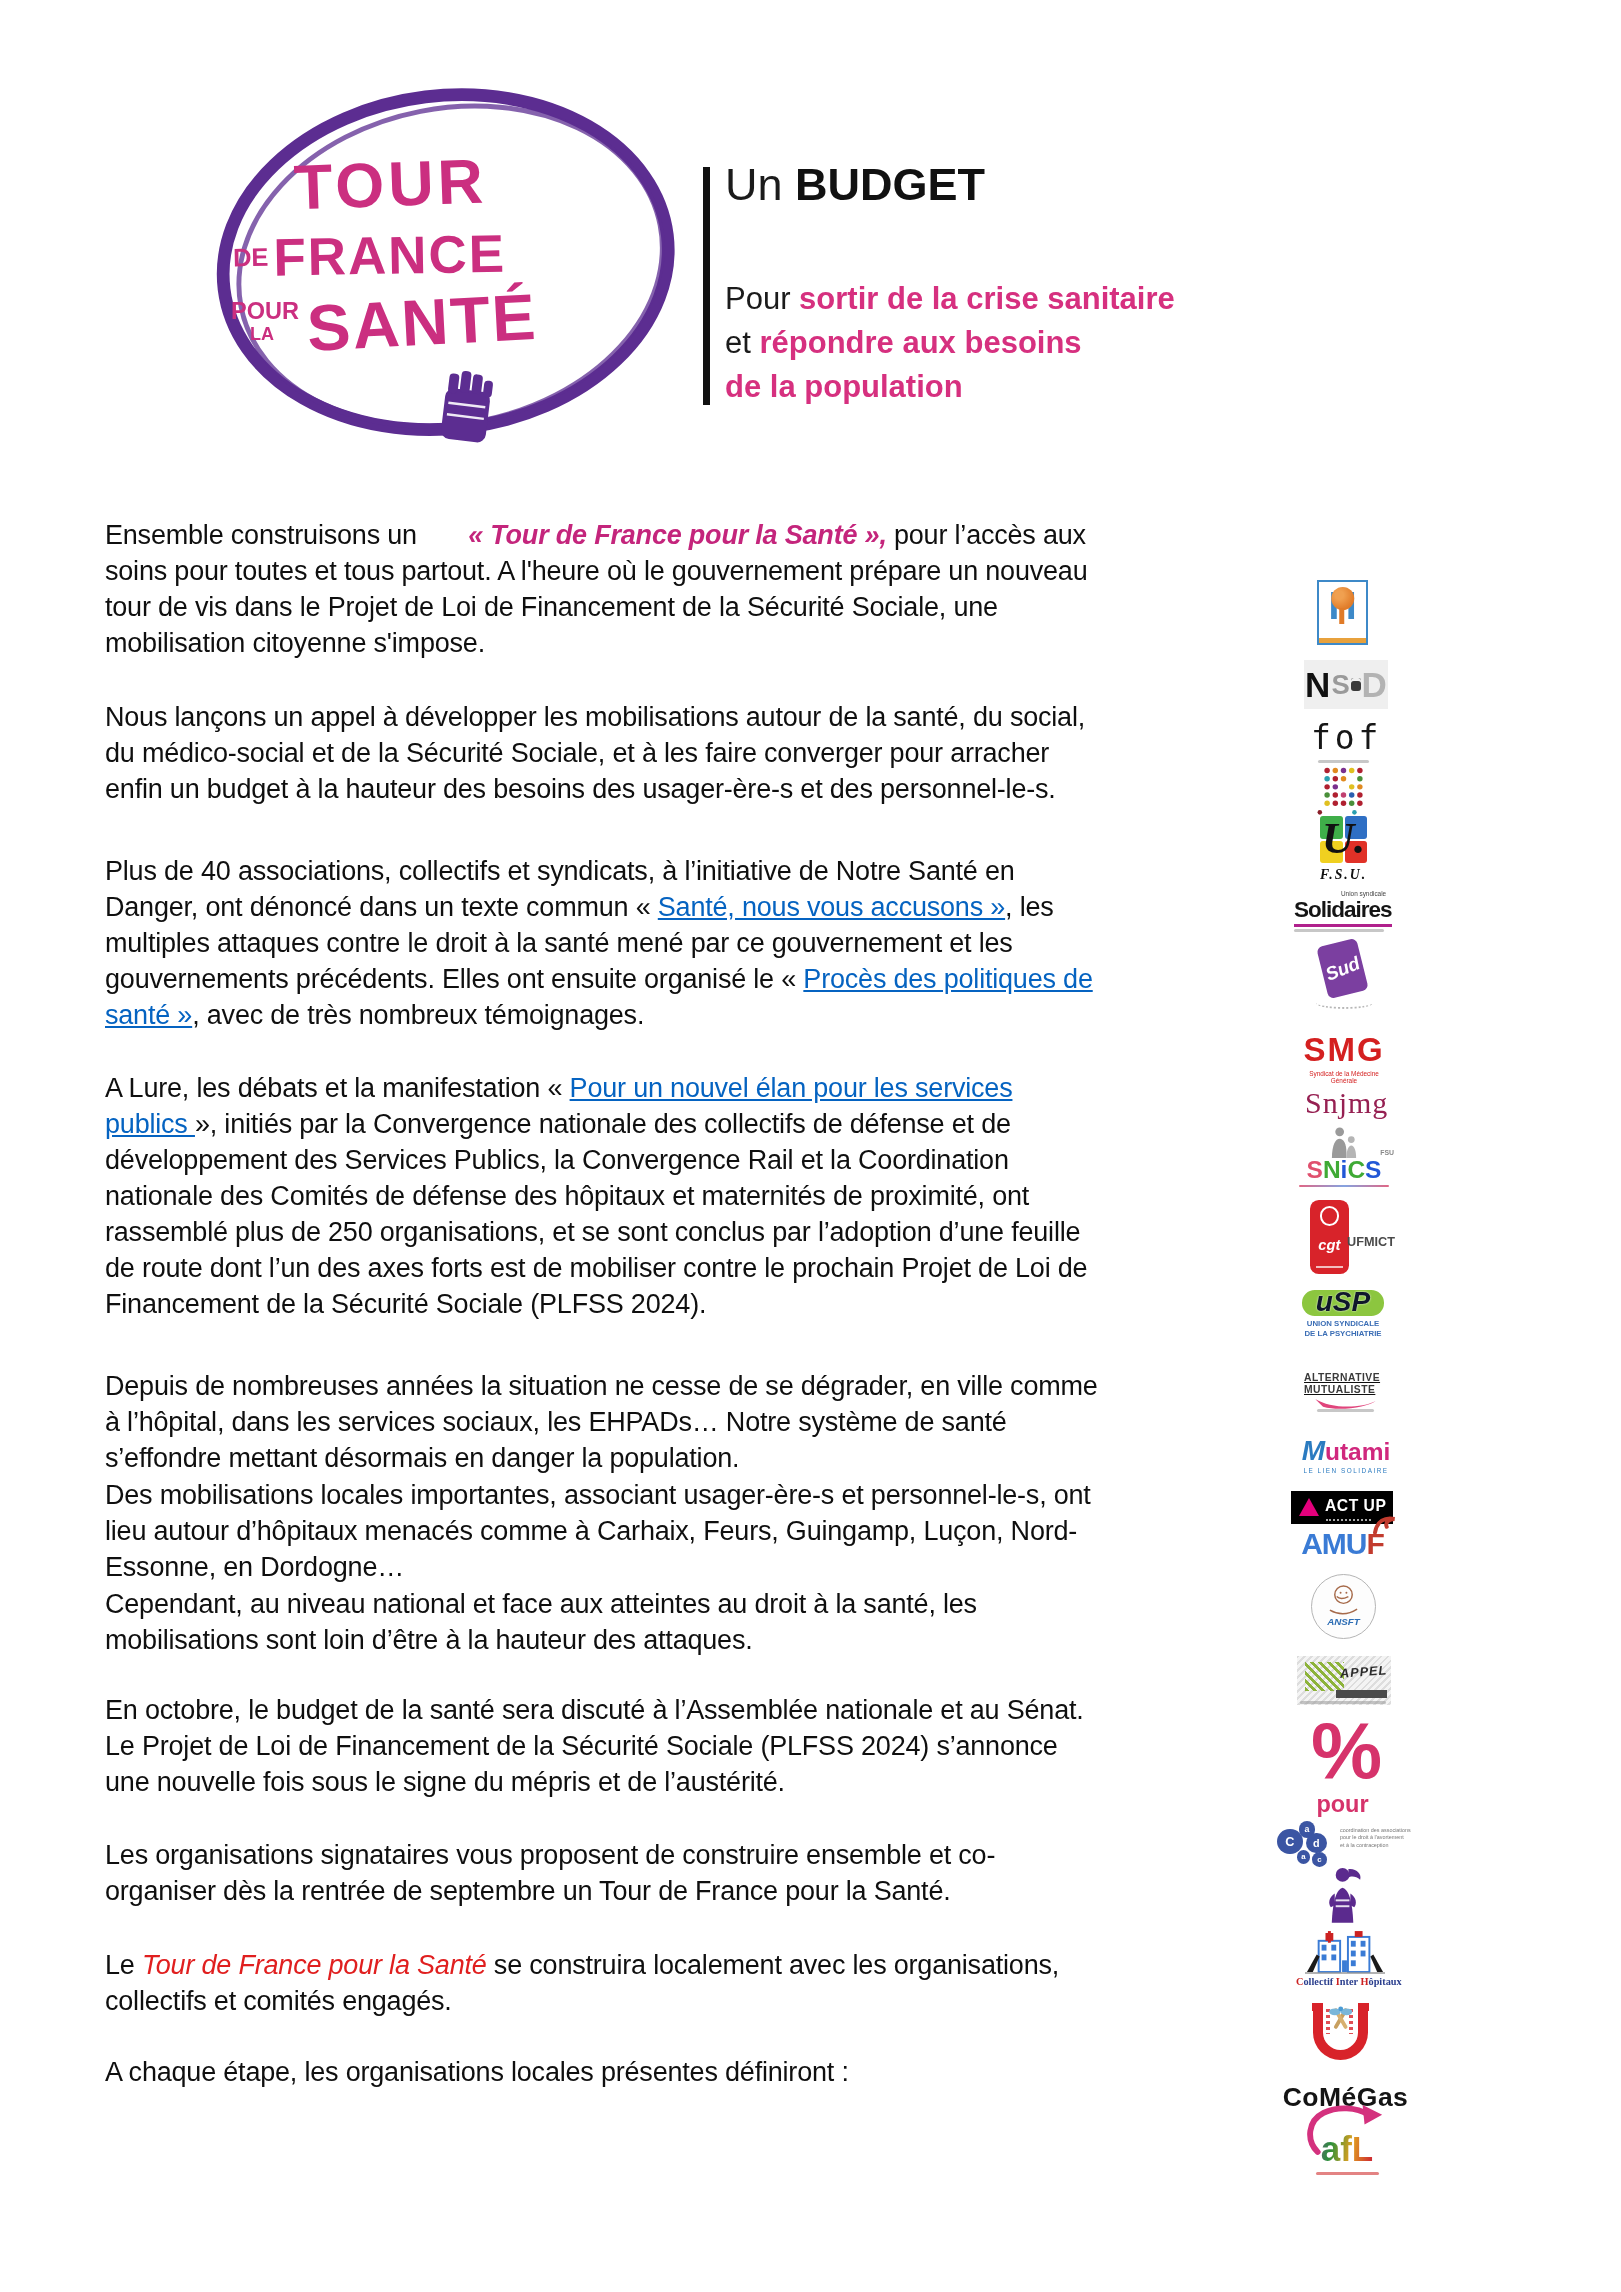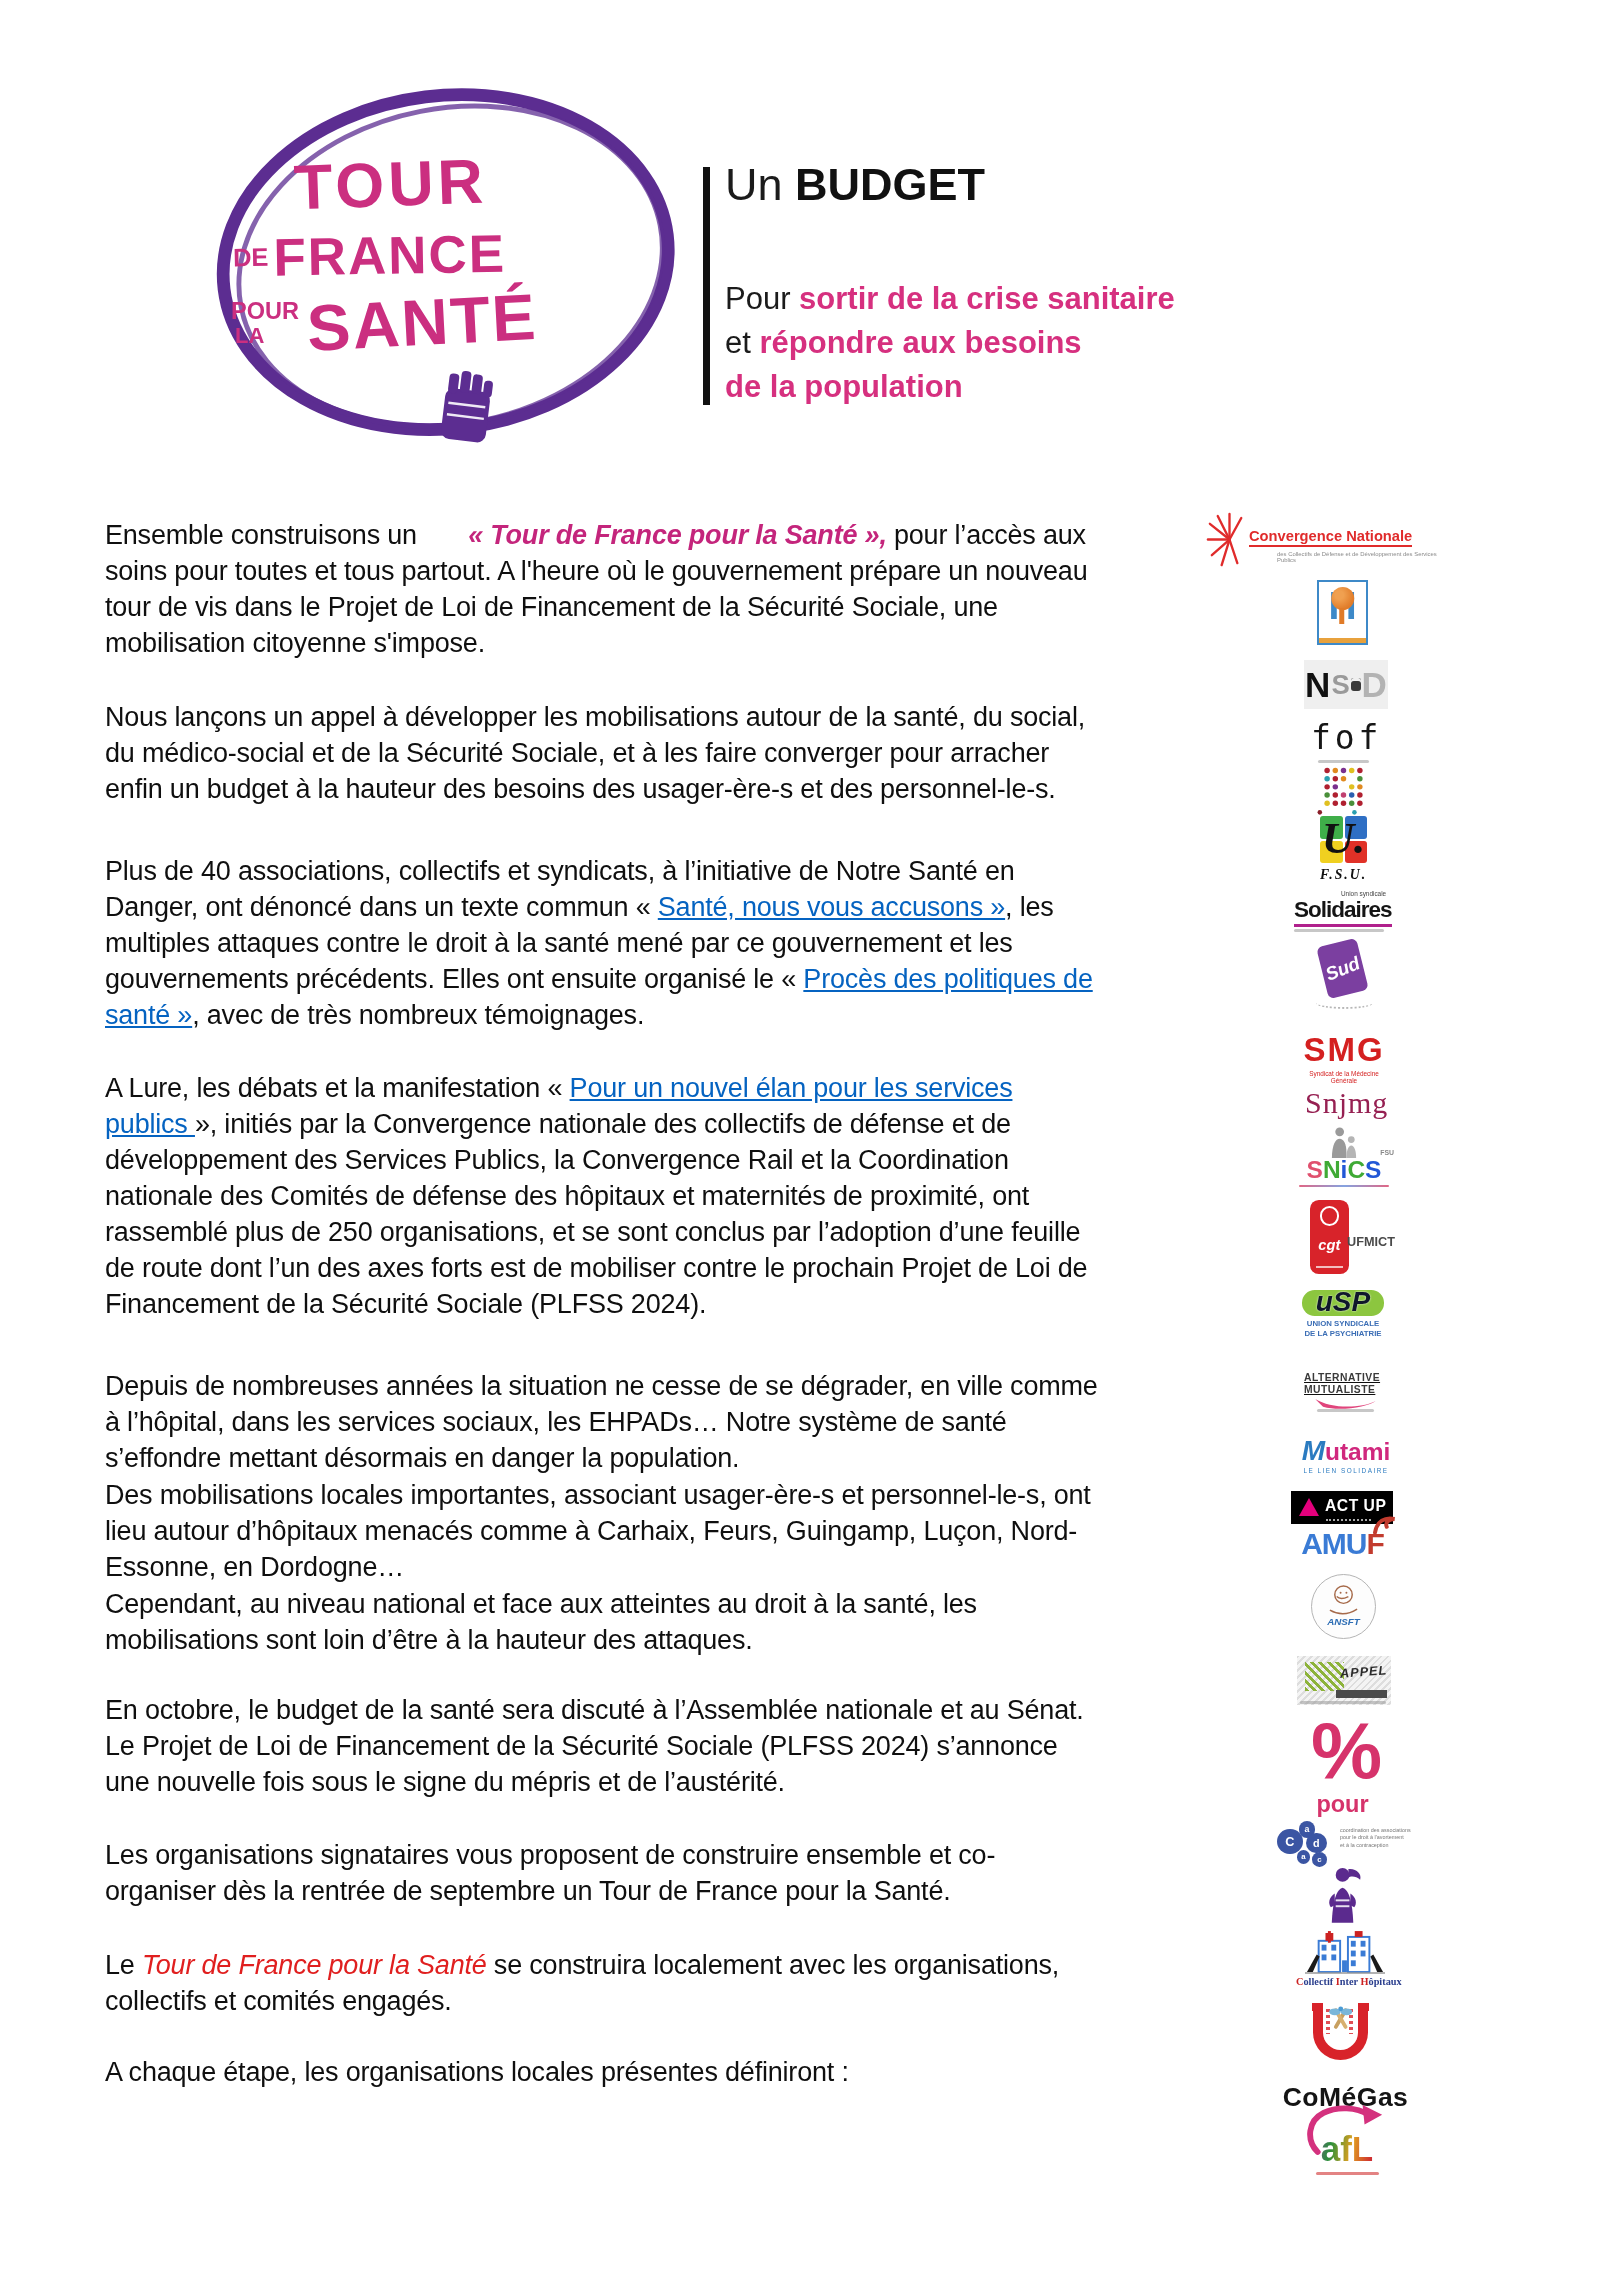--- a/index.html
+++ b/index.html
@@ -9,21 +9,21 @@
   
   .badge-svg{position:absolute;left:196px;top:74px;width:519px;height:392px;}
   .badge-txt{position:absolute;color:#cb2f80;font-weight:800;line-height:1;}
   #bt-tour{left:294px;top:153px;font-size:63px;letter-spacing:3.9px;transform:rotate(-2deg);}
   #bt-row2{left:233px;top:229px;display:flex;align-items:center;transform:rotate(-1deg);}
   #bt-row2 .sm{font-size:25.5px;margin-right:4.9px;}
   #bt-row2 .lg2{font-size:53px;letter-spacing:2px;}
   #bt-row3{left:231px;top:290px;display:flex;align-items:flex-start;}
   #bt-row3 .stack{display:flex;flex-direction:column;margin-top:9.8px;}
   #bt-row3 .stack .s1{font-size:23.5px;}
-  #bt-row3 .stack .s2{font-size:22px;margin-left:4px;margin-top:2px;}
+  #bt-row3 .stack .s2{font-size:18px;margin-left:19px;margin-top:2px;}
   #bt-row3 .lg3{font-size:65px;letter-spacing:2px;margin-left:7.8px;transform:rotate(-3deg);}
 
   
   .mh-bar{position:absolute;left:703px;top:167px;width:6.9px;height:238px;background:#111;}
   .mh-line{position:absolute;left:725px;white-space:nowrap;line-height:1;}
   #mh1{top:162px;font-size:45px;}
   #mh2{top:214px;font-size:45px;}
   #mh3{top:283px;font-size:31px;}
   #mh4{top:327px;font-size:31px;}
   #mh5{top:371px;font-size:31px;}
@@ -282,36 +282,20 @@
   <p class="para" id="p2"><span class="sg-n">Plus de 40 associations, collectifs et syndicats, à l’initiative de Notre Santé en Danger, ont dénoncé dans un texte commun « </span><span class="sg-link">Santé, nous vous accusons »</span><span class="sg-n">, les multiples attaques contre le droit à la santé mené par ce gouvernement et les gouvernements précédents. Elles ont ensuite organisé le « </span><span class="sg-link">Procès des politiques de santé  »</span><span class="sg-n">, avec de très nombreux témoignages.</span></p>
   <p class="para" id="p3"><span class="sg-n">A Lure, les débats et la manifestation « </span><span class="sg-link">Pour un nouvel élan pour les services publics </span><span class="sg-n">», initiés par la Convergence nationale des collectifs de défense et de développement  des Services Publics, la Convergence Rail et la Coordination nationale des Comités de défense des hôpitaux et maternités de proximité, ont rassemblé plus de 250 organisations, et se sont conclus par l’adoption d’une feuille de route dont l’un des axes forts est de  mobiliser contre le prochain Projet de Loi de Financement de la Sécurité Sociale (PLFSS 2024).</span></p>
   <p class="para" id="p4"><span class="sg-n">Depuis de nombreuses années la situation ne cesse de se dégrader, en ville comme à l’hôpital, dans les services sociaux, les EHPADs… Notre système de santé s’effondre mettant désormais en danger la population.</span></p>
   <p class="para" id="p5"><span class="sg-n">Des mobilisations locales importantes, associant usager-ère-s et personnel-le-s, ont lieu autour d’hôpitaux menacés comme à Carhaix, Feurs, Guingamp, Luçon, Nord-Essonne, en Dordogne…</span></p>
   <p class="para" id="p6"><span class="sg-n">Cependant, au niveau national et face aux atteintes au droit à la santé, les mobilisations sont loin d’être à la hauteur des attaques.</span></p>
   <p class="para" id="p7"><span class="sg-n">En octobre, le budget de la santé sera discuté à l’Assemblée nationale et au Sénat. Le Projet de Loi de Financement de la Sécurité Sociale (PLFSS 2024) s’annonce une nouvelle fois sous le signe du mépris et de l’austérité.</span></p>
   <p class="para" id="p8"><span class="sg-n">Les organisations signataires vous proposent de construire ensemble et co-organiser dès la rentrée de septembre un Tour de France pour la Santé.</span></p>
   <p class="para" id="p9"><span class="sg-n">Le </span><span class="sg-red">Tour de France pour la Santé</span><span class="sg-n"> se construira localement avec les organisations, collectifs et comités engagés.</span></p>
   <p class="para" id="p10"><span class="sg-n">A chaque étape, les organisations locales présentes définiront :</span></p>
 
-  <div class="lg" id="lg-conv">
-    <svg class="conv-rays" viewBox="0 0 52 60">
-      <g stroke="#e02b2b" stroke-width="2.4" stroke-linecap="round">
-        <line x1="26" y1="28" x2="6" y2="12"></line>
-          <line x1="26" y1="28" x2="14" y2="4"></line>
-        <line x1="26" y1="28" x2="26" y2="2"></line>
-          <line x1="26" y1="28" x2="38" y2="6"></line>
-        <line x1="26" y1="28" x2="4" y2="28"></line>
-          <line x1="26" y1="28" x2="8" y2="44"></line>
-        <line x1="26" y1="28" x2="18" y2="54"></line>
-          <line x1="26" y1="28" x2="34" y2="52"></line>
-      </g>
-    </svg>
-    <div class="conv-title">Convergence Nationale</div>
-    <div class="conv-sub">des Collectifs de Défense et de Développement des Services Publics</div>
-  </div>
 
   <div class="lg" id="lg-hop">
     <div class="hop-h">H</div>
     <div class="hop-tree"></div>
     <div class="hop-band"></div>
   </div>
 
   <div class="lg" id="lg-nsd">
     <span class="nsd-n">N</span>
     <span class="nsd-s">S</span>

